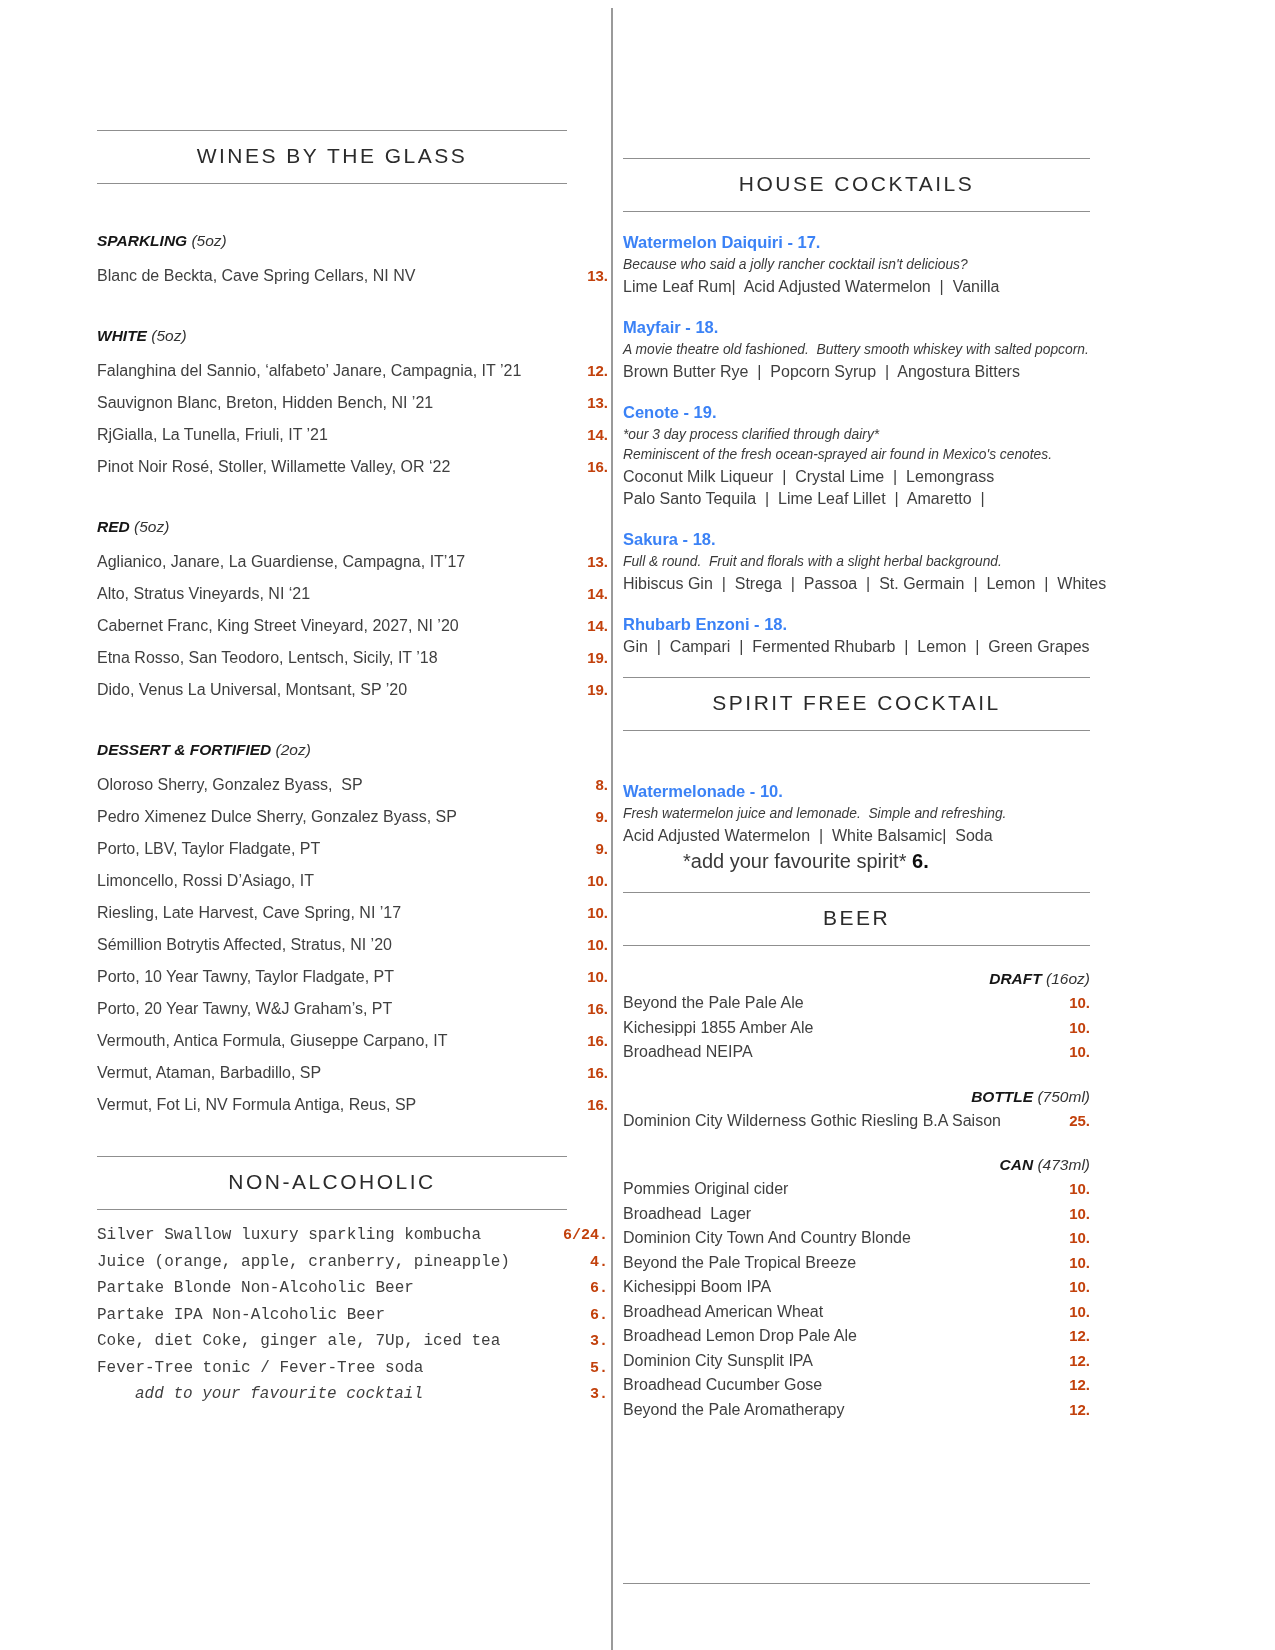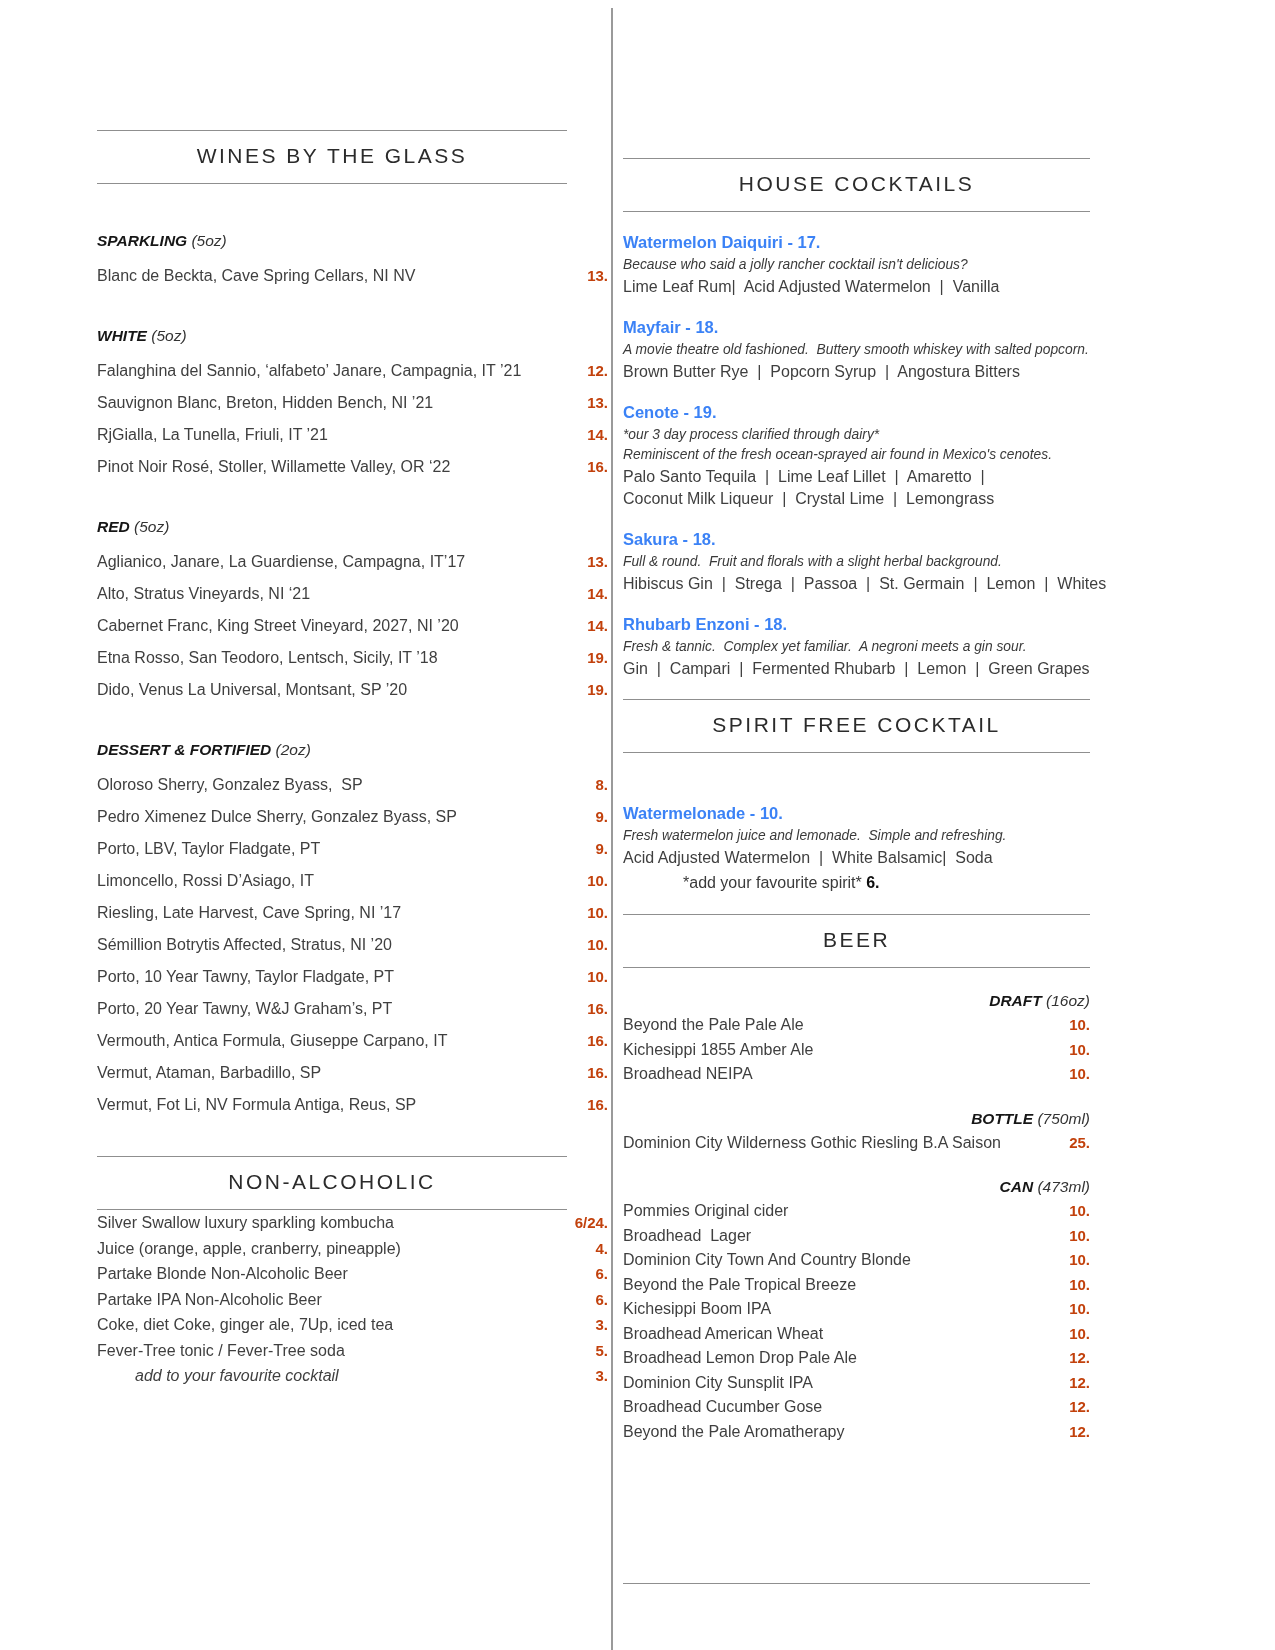--- a/index.html
+++ b/index.html
@@ -30,31 +30,31 @@
   .item-price { font-weight:bold; color:#c2410c; font-size:15px; line-height:18px; white-space:pre; padding-left:8px; }
 
   
   .wine-list { margin-top:48px; }
   .wine-section { overflow:hidden; margin-bottom:28px; }
   .wine-section .group-label { margin-bottom:17px; }
   .wine-section .item-row { margin-bottom:14px; }
 
   
   .na-header { margin-top:21px; }
-  .na-list { margin-top:4px; }
+  .na-list { margin-top:16px;font-family:Liberation Mono, monospace; }
   .na-list .item-row { margin-bottom:7.5px; }
   .na-italic .item-name { font-style:italic; padding-left:38px; }
 
   
   .cocktail { margin-bottom:20px; }
   .cocktail-first { margin-top:20px; }
   .cocktail-name { font-weight:bold; font-size:16.5px; color:#3b82f6; line-height:20px; margin-bottom:3px; white-space:pre; }
   .cocktail-desc { font-style:italic; font-size:13.8px; color:#3a3a3a; line-height:20px; white-space:pre; }
   .cocktail-ing  { font-size:16px; color:#3f3f3f; line-height:20px; margin-top:2px; white-space:pre; }
-  .cocktail-note { margin-left:60px; margin-top:4px; font-size:16px; color:#3a3a3a; line-height:22px; white-space:pre; }
+  .cocktail-note { margin-left:60px; margin-top:4px; font-size:20px; color:#3a3a3a; line-height:22px; white-space:pre; }
   .note-price { font-weight:bold; color:#0d0d0d; }
 
   .spirit-header { margin-top:10px; }
   .spirit-cocktail { margin-top:50px; }
 
   
   .beer-header { margin-top:17px; }
   .beer-list { margin-top:24px; }
   .beer-group { overflow:hidden; margin-bottom:20px; }
   .beer-group .group-label { margin-bottom:6px;text-align:right; }
@@ -234,33 +234,32 @@
     <div class="cocktail">
       <div class="cocktail-name">Mayfair - 18.</div>
       <div class="cocktail-desc">A movie theatre old fashioned.  Buttery smooth whiskey with salted popcorn.</div>
       <div class="cocktail-ing">Brown Butter Rye  |  Popcorn Syrup  |  Angostura Bitters</div>
     </div>
 
     <div class="cocktail">
       <div class="cocktail-name">Cenote - 19.</div>
       <div class="cocktail-desc">*our 3 day process clarified through dairy*</div>
       <div class="cocktail-desc">Reminiscent of the fresh ocean-sprayed air found in Mexico's cenotes.</div>
+      <div class="cocktail-ing">Coconut Milk Liqueur  |  Crystal Lime  |  Lemongrass</div>
       <div class="cocktail-ing">Palo Santo Tequila  |  Lime Leaf Lillet  |  Amaretto  |</div>
-      <div class="cocktail-ing">Coconut Milk Liqueur  |  Crystal Lime  |  Lemongrass</div>
     </div>
 
     <div class="cocktail">
       <div class="cocktail-name">Sakura - 18.</div>
       <div class="cocktail-desc">Full &amp; round.  Fruit and florals with a slight herbal background.</div>
       <div class="cocktail-ing">Hibiscus Gin  |  Strega  |  Passoa  |  St. Germain  |  Lemon  |  Whites</div>
     </div>
 
     <div class="cocktail">
       <div class="cocktail-name">Rhubarb Enzoni - 18.</div>
-      <div class="cocktail-desc">Fresh &amp; tannic.  Complex yet familiar.  A negroni meets a gin sour.</div>
       <div class="cocktail-ing">Gin  |  Campari  |  Fermented Rhubarb  |  Lemon  |  Green Grapes</div>
     </div>
 
     <div class="sec-header spirit-header">
       <div class="rule"></div>
       <div class="sec-title">SPIRIT FREE COCKTAIL</div>
       <div class="rule"></div>
     </div>
 
     <div class="cocktail spirit-cocktail">

